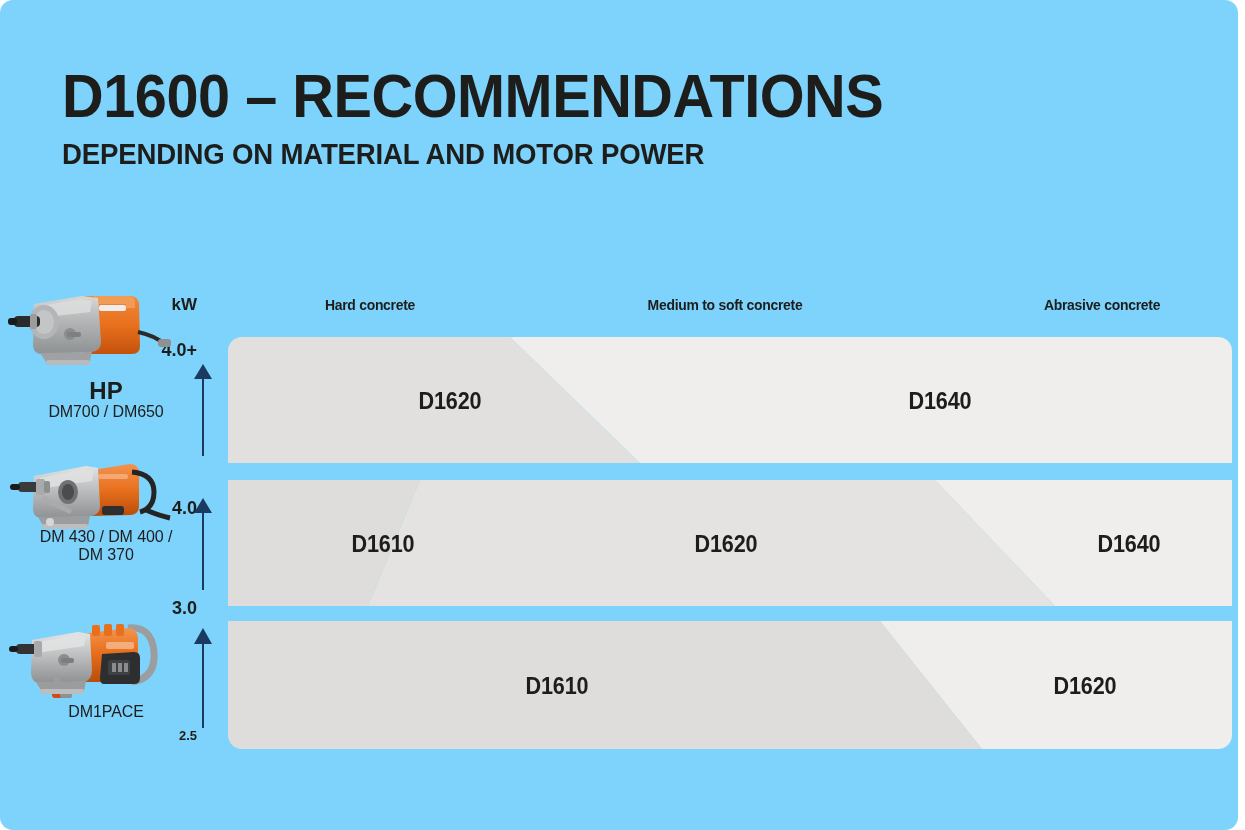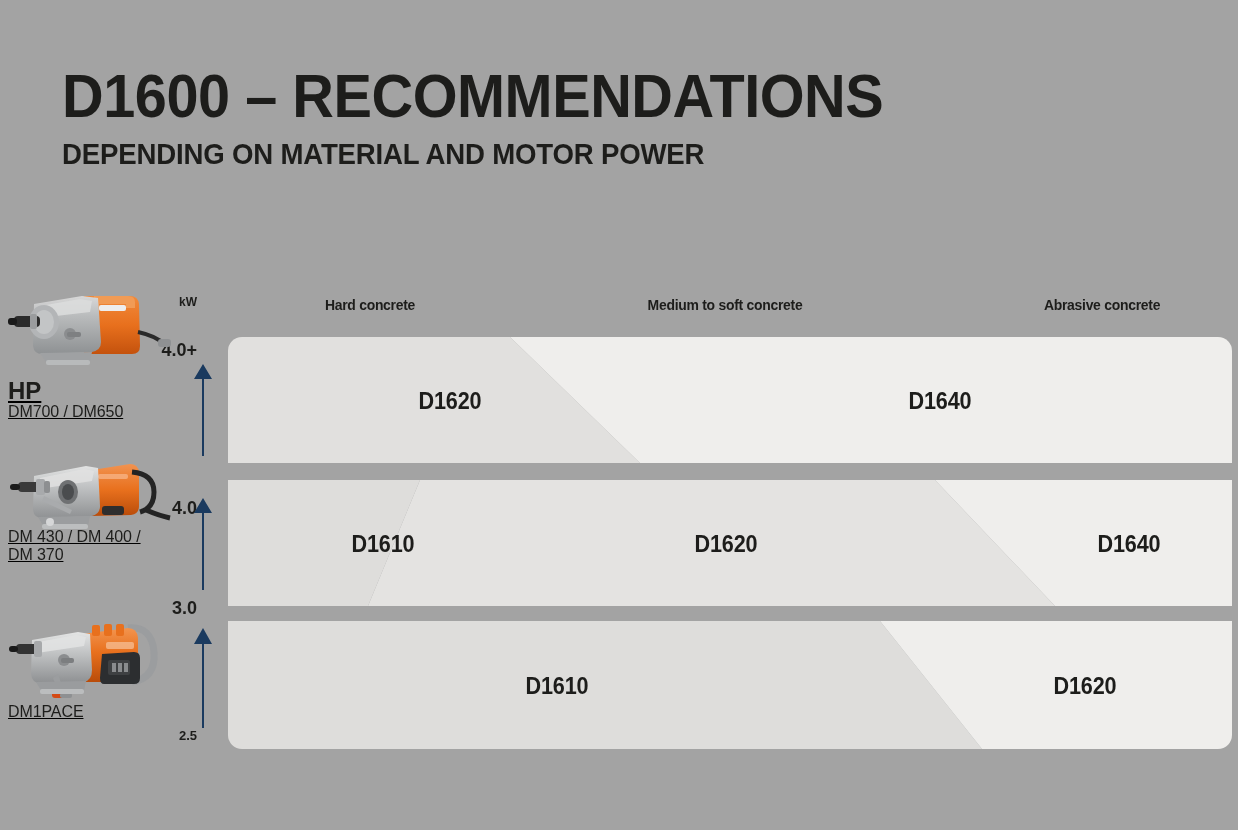--- a/index.html
+++ b/index.html
@@ -10,21 +10,22 @@
     height: 830px;
     background: #ffffff;
     font-family: "Liberation Sans", sans-serif;
     overflow: hidden;
   }
 
   #page {
     position: relative;
     width: 1238px;
     height: 830px;
-    background: #a3a3a3;
+    background: #7dd3fc;
+    border-radius: 13px;
   }
 
   
   .title-block { position: absolute; left: 62px; top: 66px; }
 
   .main-title {
     font-size: 62px;
     line-height: 0.98;
     font-weight: 700;
     color: #1d1d1b;
@@ -64,45 +65,44 @@
   
   .kw-label {
     position: absolute;
     right: 1041px;       
     font-weight: 700;
     color: #1d1d1b;
     font-size: 17px;
     white-space: nowrap;
     text-align: right;
   }
-  #kw-unit  { top: 295px; font-size: 12px; }
+  #kw-unit  { top: 295px; font-size: 17px; }
   #kw-t0    { top: 340px; font-size: 18px; }
   #kw-t1    { top: 471px; font-size: 18px; margin-top: 27px; }
   #kw-t2    { top: 598px; font-size: 18px; }
   #kw-t3    { top: 728px; font-size: 13px; }
 
   .kw-arrow {
     position: absolute;
     left: 193px;
     width: 20px;
   }
   .kw-arrow svg { display: block; }
   #kw-arrow-0 { top: 364px; height: 92px; }
   #kw-arrow-1 { top: 498px; height: 92px; }
   #kw-arrow-2 { top: 628px; height: 100px; }
 
   
   .machine-photo { position: absolute; left: 6px; width: 168px; height: 96px; }
 
   .machine-caption {
     position: absolute;
-    left: 8px;
+    left: 16px;
     width: 180px;
-    text-align: left;
-    text-decoration: underline;
+    text-align: center;
   }
   .mc-code {
     font-size: 24px;
     font-weight: 700;
     color: #1d1d1b;
     line-height: 1.05;
   }
   .mc-models {
     font-size: 16px;
     font-weight: 400;

